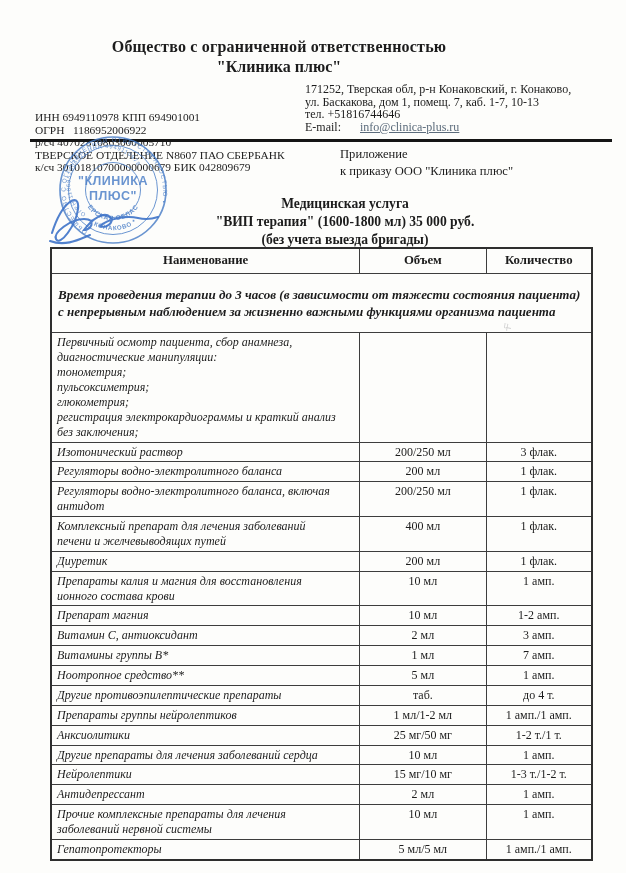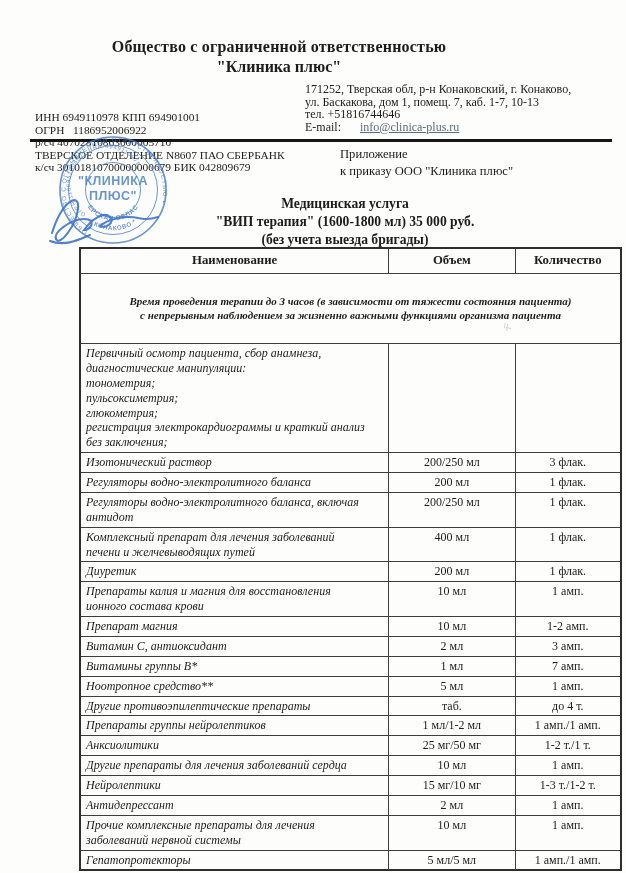--- a/index.html
+++ b/index.html
@@ -18,29 +18,29 @@
   .email-link{color:#5b6b7b;text-decoration:underline;margin-left:16px;}
   .hrule{position:absolute;top:139px;left:30px;width:582px;height:3px;background:#151515;}
   .appendix{position:absolute;top:146px;left:340px;font-size:12.6px;line-height:17px;}
   .service-title{position:absolute;top:187px;left:80px;width:530px;text-align:center;
     font-size:13.6px;font-weight:bold;line-height:18px;margin-top:8px;}
   .stamp-wrap{position:absolute;top:131px;left:46px;width:136px;height:130px;pointer-events:none;}
   
   .price-table{position:absolute;top:247px;left:50px;border-collapse:collapse;table-layout:fixed;
     width:543px;font-size:12px;line-height:1.24;}
   .price-table td,.price-table th{border:1px solid #3d3d3d;padding:2px 5px;vertical-align:top;}
-  .price-table{border:2px solid #2e2e2e;margin-left:29px;}
+  .price-table{border:2px solid #2e2e2e;}
   .price-table th{font-size:12.8px;font-weight:bold;text-align:center;padding:4px 2px;}
   .col-name{width:303px;}
   .col-vol{width:124px;}
   .col-qty{width:104px;}
   .cell-name{white-space:pre-line;text-align:left;font-style:italic;}
   .cell-vol,.cell-qty{text-align:center;}
-  .section-note{font-weight:bold;font-style:italic;text-align:center;font-size:11px;
-    padding:20px 6px !important;line-height:1.33;}
+  .section-note{font-weight:bold;font-style:italic;text-align:left;font-size:13px;
+    padding:12px 6px !important;line-height:1.33;}
   .artifact{position:absolute;top:318px;left:503px;color:#c9c9c9;font-size:17px;
     transform:rotate(12deg);opacity:.8;}
 </style>
 </head>
 <body>
 
 <div class="doc-title">
   <div class="t1">Общество с ограниченной ответственностью</div>
   <div class="t2">"Клиника плюс"</div>
 </div>

